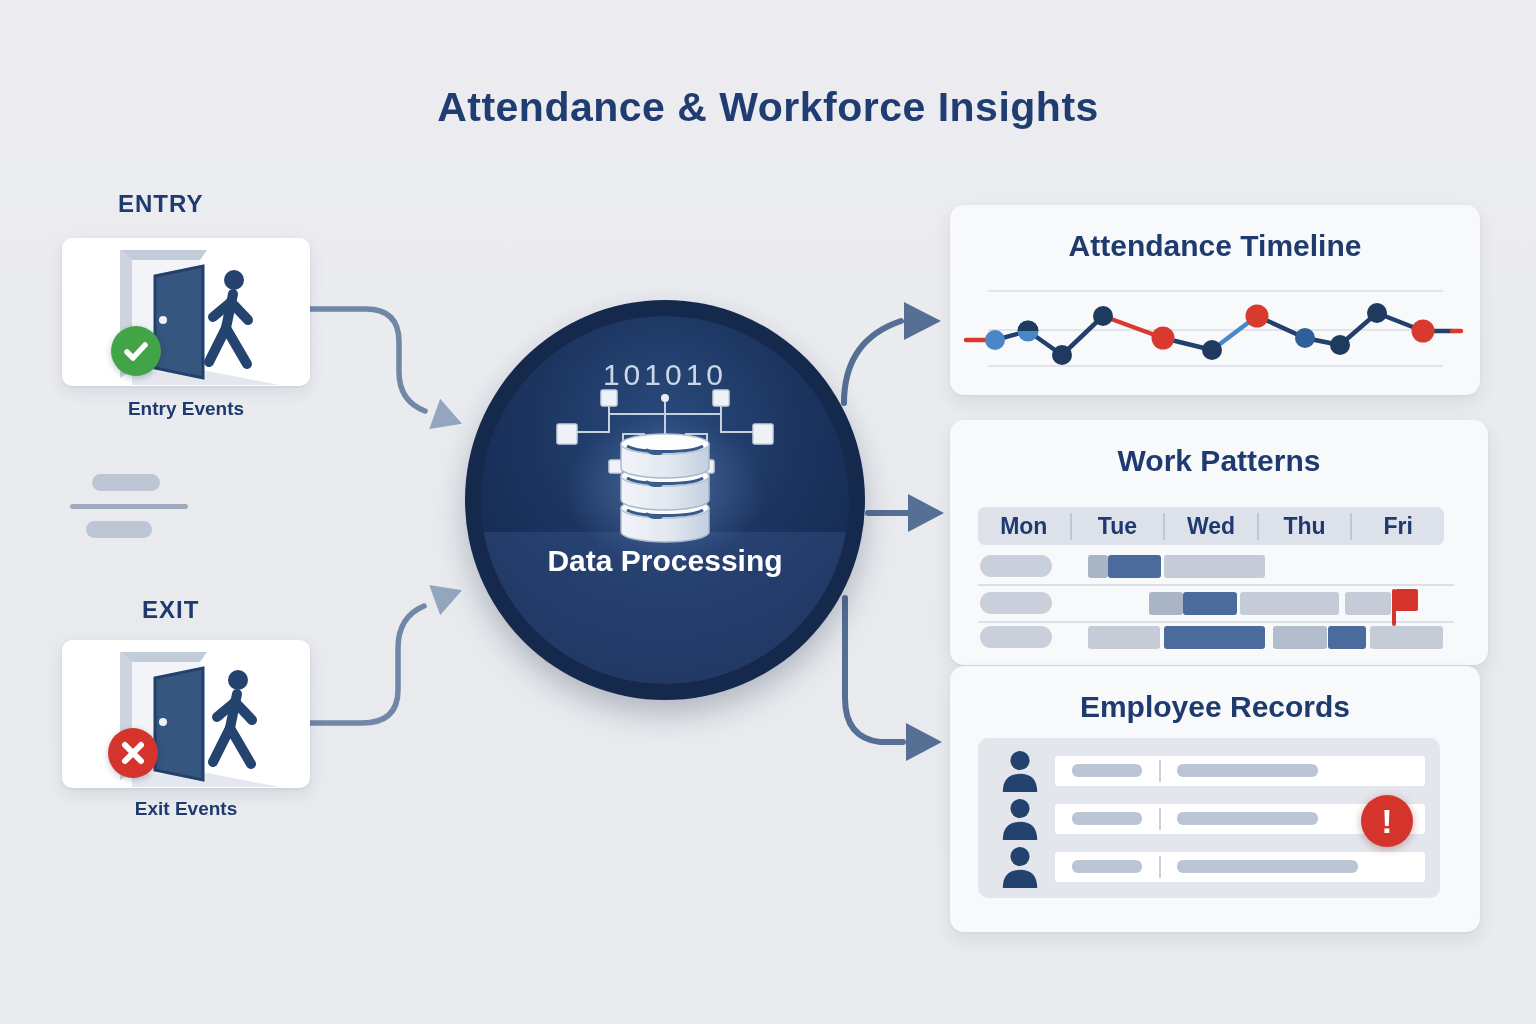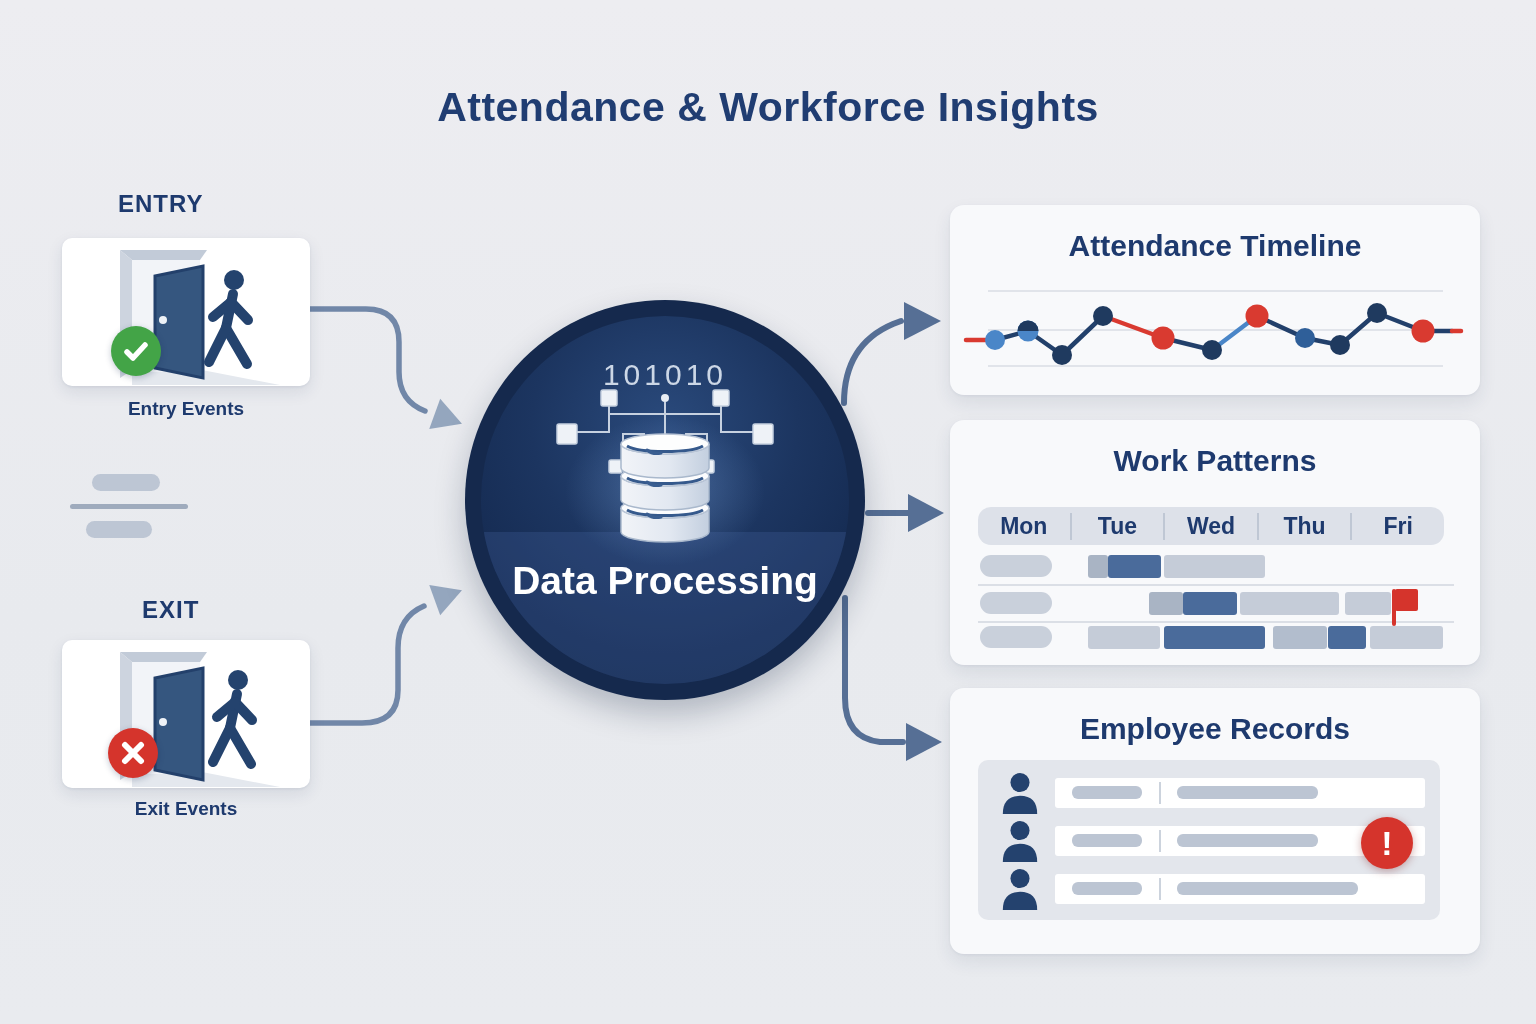--- a/index.html
+++ b/index.html
@@ -29,27 +29,27 @@
   
   .hub{width:400px;height:400px;border-radius:50%;background:#15294d;
     box-shadow:0 14px 30px rgba(15,30,60,.25);}
   .hub-inner{position:absolute;left:16px;top:16px;width:368px;height:368px;border-radius:50%;overflow:hidden;
     background:radial-gradient(circle at 50% 30%,#2a4a7c 0%,#1c3560 42%,#152b52 72%,#122546 100%);}
   .hub-chord{position:absolute;left:0;top:216px;width:368px;height:152px;background:rgba(72,106,168,.26);}
   .hub-glow{position:absolute;left:84px;top:100px;width:200px;height:150px;
     background:radial-gradient(closest-side,rgba(130,170,225,.38),rgba(130,170,225,0));}
   .binary{position:absolute;left:0;top:42px;width:368px;text-align:center;font-size:30px;font-weight:400;
     color:#ccd7e6;letter-spacing:4px;}
-  .hub-label{position:absolute;left:0;top:240px;width:368px;text-align:center;color:#ffffff;
-    font-size:39px;font-weight:700;line-height:1.26;}
+  .hub-label{position:absolute;left:0;top:226px;width:368px;text-align:center;color:#ffffff;
+    font-size:30px;font-weight:700;line-height:1.26;}
   
   .panel{background:#f8f9fb;border-radius:14px;box-shadow:0 8px 18px rgba(30,50,90,.09),0 1px 3px rgba(30,50,90,.06);}
   .panel-title{position:absolute;left:0;top:24px;width:100%;text-align:center;font-size:30px;font-weight:700;color:#1e3a6e;}
   
-  .day-header{position:absolute;left:28px;top:87px;width:466px;height:38px;background:#dde1e9;border-radius:13px;
+  .day-header{position:absolute;left:28px;top:87px;width:466px;height:38px;background:#dde1e9;border-radius:7px;
     display:flex;align-items:center;}
   .day-cell{flex:1;text-align:center;font-size:23px;font-weight:700;color:#1e3a6e;}
   .day-cell + .day-cell{border-left:2px solid #bfc7d4;}
   .row-pill{position:absolute;left:30px;width:72px;height:22px;border-radius:11px;background:#c9d0db;}
   .bar-strip{position:absolute;left:28px;width:466px;height:23px;}
   .bar-seg{position:absolute;top:0;height:100%;border-radius:3px;}
   .row-sep{position:absolute;left:28px;width:476px;height:2px;background:#dbdfe6;}
   .flag-pole{position:absolute;width:4px;height:37px;background:#d5342c;border-radius:2px;}
   .flag-banner{position:absolute;width:23px;height:22px;background:#d5342c;border-radius:2px;}
   
@@ -231,21 +231,21 @@
         <circle cx="205" cy="57" r="11.5" fill="#d93a30"></circle>
         <circle cx="254" cy="69" r="10" fill="#1f3a5f"></circle>
         <circle cx="299" cy="35" r="11.5" fill="#d93a30"></circle>
         <circle cx="347" cy="57" r="10" fill="#2f5f99"></circle>
         <circle cx="382" cy="64" r="10" fill="#1f3a5f"></circle>
         <circle cx="419" cy="32" r="10" fill="#1f3a5f"></circle>
         <circle cx="465" cy="50" r="11.5" fill="#d93a30"></circle>
       </svg>
   </div>
 
-  <div class="abs panel" style="left:950px;top:420px;width:530px;height:245px;">
+  <div class="abs panel" style="left:950px;top:420px;width:530px;height:245px;padding-left:8px;">
     <div class="panel-title">Work Patterns</div>
     <div class="day-header">
       <div class="day-cell">Mon</div>
       <div class="day-cell">Tue</div>
       <div class="day-cell">Wed</div>
       <div class="day-cell">Thu</div>
       <div class="day-cell">Fri</div>
     </div>
     <div id="pattern-rows">
         <div class="row-sep" style="top: 164px;"></div>
@@ -269,21 +269,21 @@
         <div class="bar-strip" style="top: 206px;">
           <div class="bar-seg" style="left: 23.7%; width: 15.3%; background: rgb(197, 204, 216);"></div>
           <div class="bar-seg" style="left: 40%; width: 21.5%; background: rgb(74, 107, 155);"></div>
           <div class="bar-seg" style="left: 63.2%; width: 11.8%; background: rgb(178, 189, 205);"></div>
           <div class="bar-seg" style="left: 75.1%; width: 8.2%; background: rgb(74, 107, 155);"></div>
           <div class="bar-seg" style="left: 84.1%; width: 15.7%; background: rgb(197, 204, 216);"></div>
         </div>
       </div>
   </div>
 
-  <div class="abs panel" style="left:950px;top:688px;width:530px;height:266px;">
+  <div class="abs panel" style="left:950px;top:666px;width:530px;height:266px;">
     <div class="panel-title">Employee Records</div>
     <div class="records-box" id="records-box">
         <div class="rec-person" style="top: 12px;">
           <svg width="40" height="42" viewBox="0 0 40 44" fill="#24426e">
             <circle cx="20" cy="11" r="10"></circle>
             <path d="M2 44 Q2 25 20 25 Q38 25 38 44 Z"></path>
           </svg>
         </div>
         <div class="rec-bar" style="top: 18px;">
           <div class="rec-pill" style="left: 17px; width: 70px;"></div>

